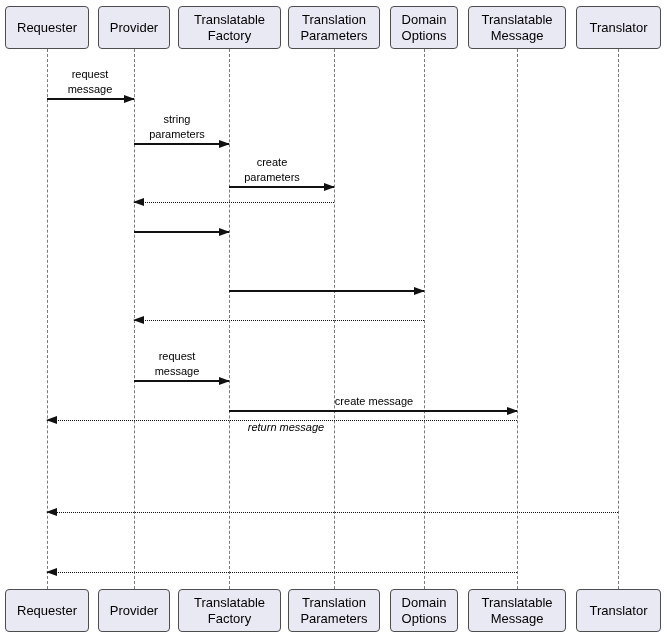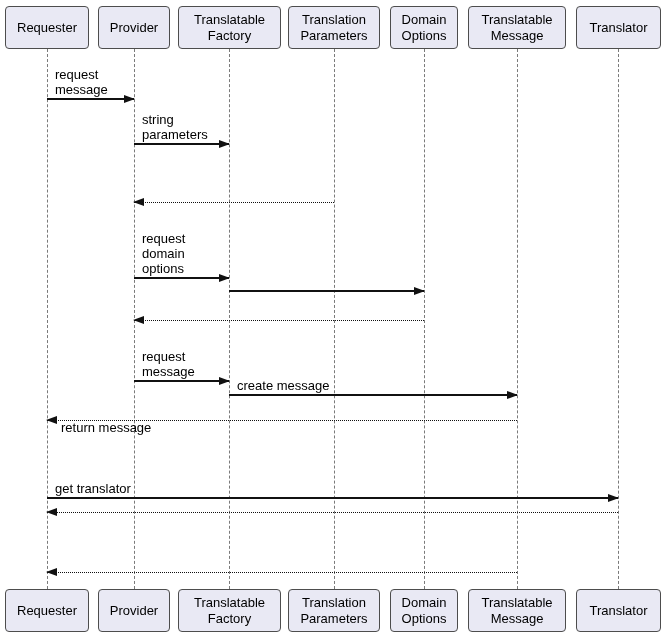--- a/index.html
+++ b/index.html
@@ -17,26 +17,26 @@
     display:flex;align-items:center;justify-content:center;
     text-align:center;font-size:13px;line-height:16px;
     box-sizing:border-box;
   }
   .actor.top{top:6px;}
   .actor.bottom{top:589px;}
   .msg{position:absolute;box-sizing:content-box;}
   .msg.call{border-bottom:2px solid #111;}
   .msg.ret{border-bottom:1px dotted #111;height:0;}
   .lbl{
-    font-size:13px;line-height:15px;
-    padding:0 6px 1px 8px;text-align:left;white-space:normal;
+    font-size:11px;line-height:15px;
+    padding:0 6px 1px 8px;text-align:center;white-space:normal;
   }
   .lbl.w70{width:70px;}
   .lbl.w52{width:52px;}
-  .lbl.retlbl{padding-left:14px;}
+  .lbl.retlbl{padding-left:14px;font-style:italic;}
   .head{position:absolute;width:0;height:0;border-top:4px solid transparent;border-bottom:4px solid transparent;}
   .head.right{right:-1px;border-left:11px solid #111;}
   .head.left{left:-1px;border-right:11px solid #111;}
   .call .head{bottom:-5px;}
   .ret .head{bottom:-4px;}
 </style>
 </head>
 <body>
 
 <div class="diagram">
@@ -74,57 +74,56 @@
   <div class="msg call" style="left:47px;width:87px;top:67px">
     <div class="lbl w70">request message</div>
     <span class="head right"></span>
   </div>
 
   <div class="msg call" style="left:134px;width:95px;top:112px">
     <div class="lbl w70">string parameters</div>
     <span class="head right"></span>
   </div>
 
+  <div class="msg call" style="left:229px;width:105px;top:155px">
+    <div class="lbl w70">create parameters</div>
+    <span class="head right"></span>
+  </div>
 
   <div class="msg ret" style="left:134px;width:200px;top:202px">
     <span class="head left"></span>
   </div>
 
   <div class="msg call" style="left:134px;width:95px;top:231px">
-    <div class="lbl w52">request domain options</div>
     <span class="head right"></span>
   </div>
 
   <div class="msg call" style="left:229px;width:195px;top:290px">
     <span class="head right"></span>
   </div>
 
   <div class="msg ret" style="left:134px;width:290px;top:320px">
     <span class="head left"></span>
   </div>
 
   <div class="msg call" style="left:134px;width:95px;top:349px">
     <div class="lbl w70">request message</div>
     <span class="head right"></span>
   </div>
 
-  <div class="msg call" style="left:229px;width:288px;top:378px">
+  <div class="msg call" style="left:229px;width:288px;top:394px">
     <div class="lbl">create message</div>
     <span class="head right"></span>
   </div>
 
   <div class="msg ret" style="left:47px;width:470px;top:420px">
     <div class="lbl retlbl">return message</div>
     <span class="head left"></span>
   </div>
 
-  <div class="msg call" style="left:47px;width:571px;top:481px">
-    <div class="lbl">get translator</div>
-    <span class="head right"></span>
-  </div>
 
   <div class="msg ret" style="left:47px;width:571px;top:512px">
     <span class="head left"></span>
   </div>
 
 
   <div class="msg ret" style="left:47px;width:470px;top:572px">
     <span class="head left"></span>
   </div>
 

